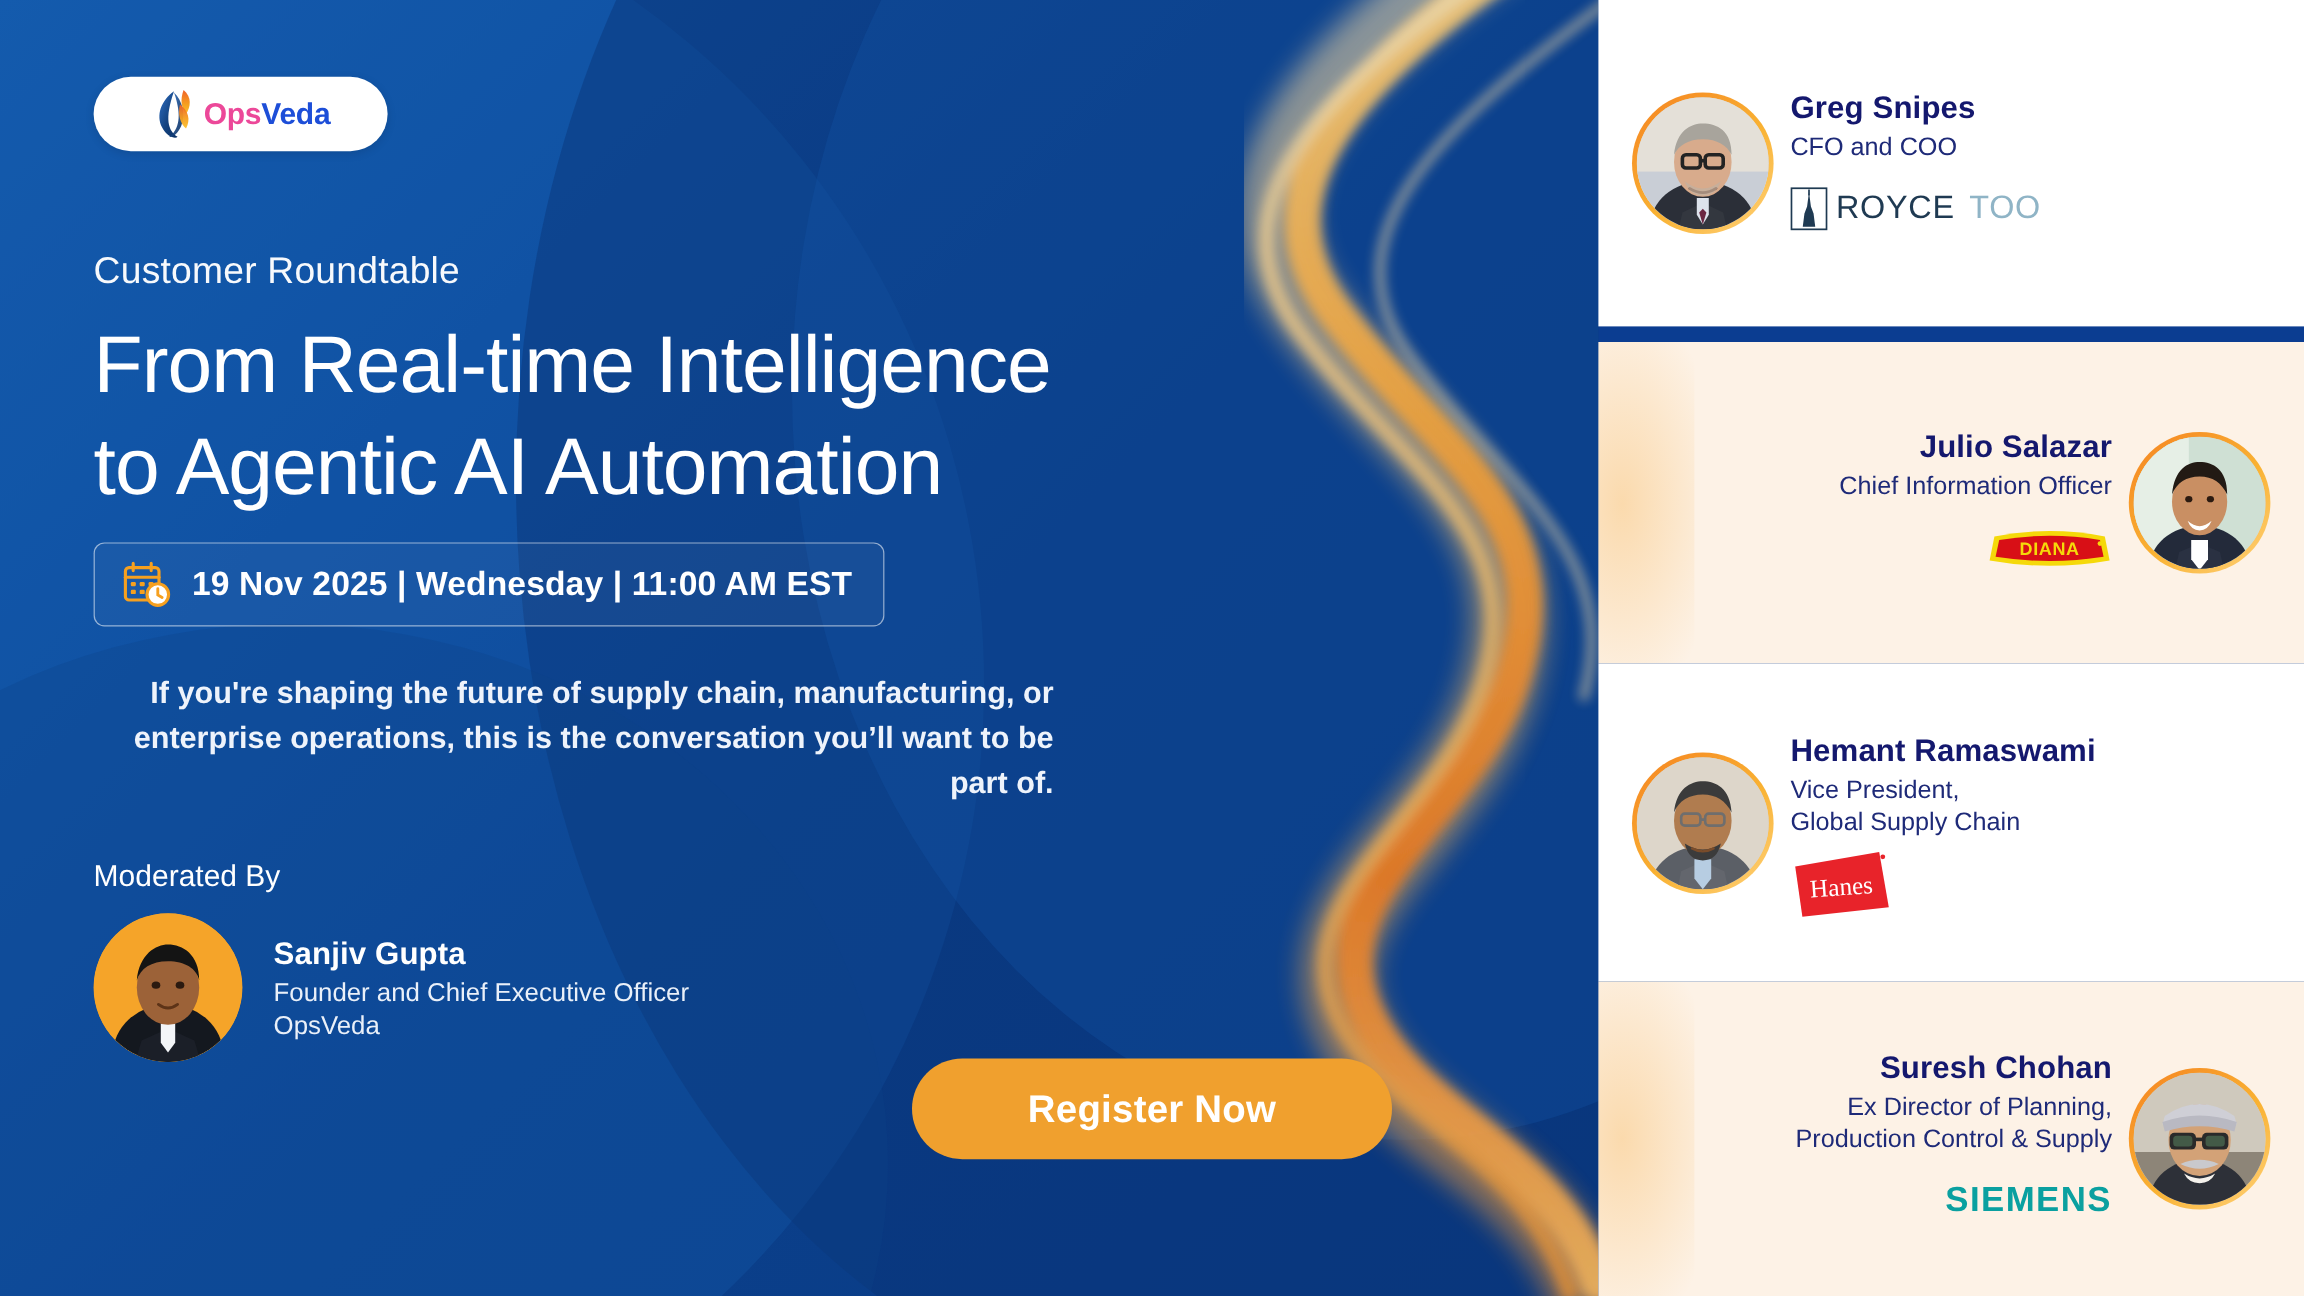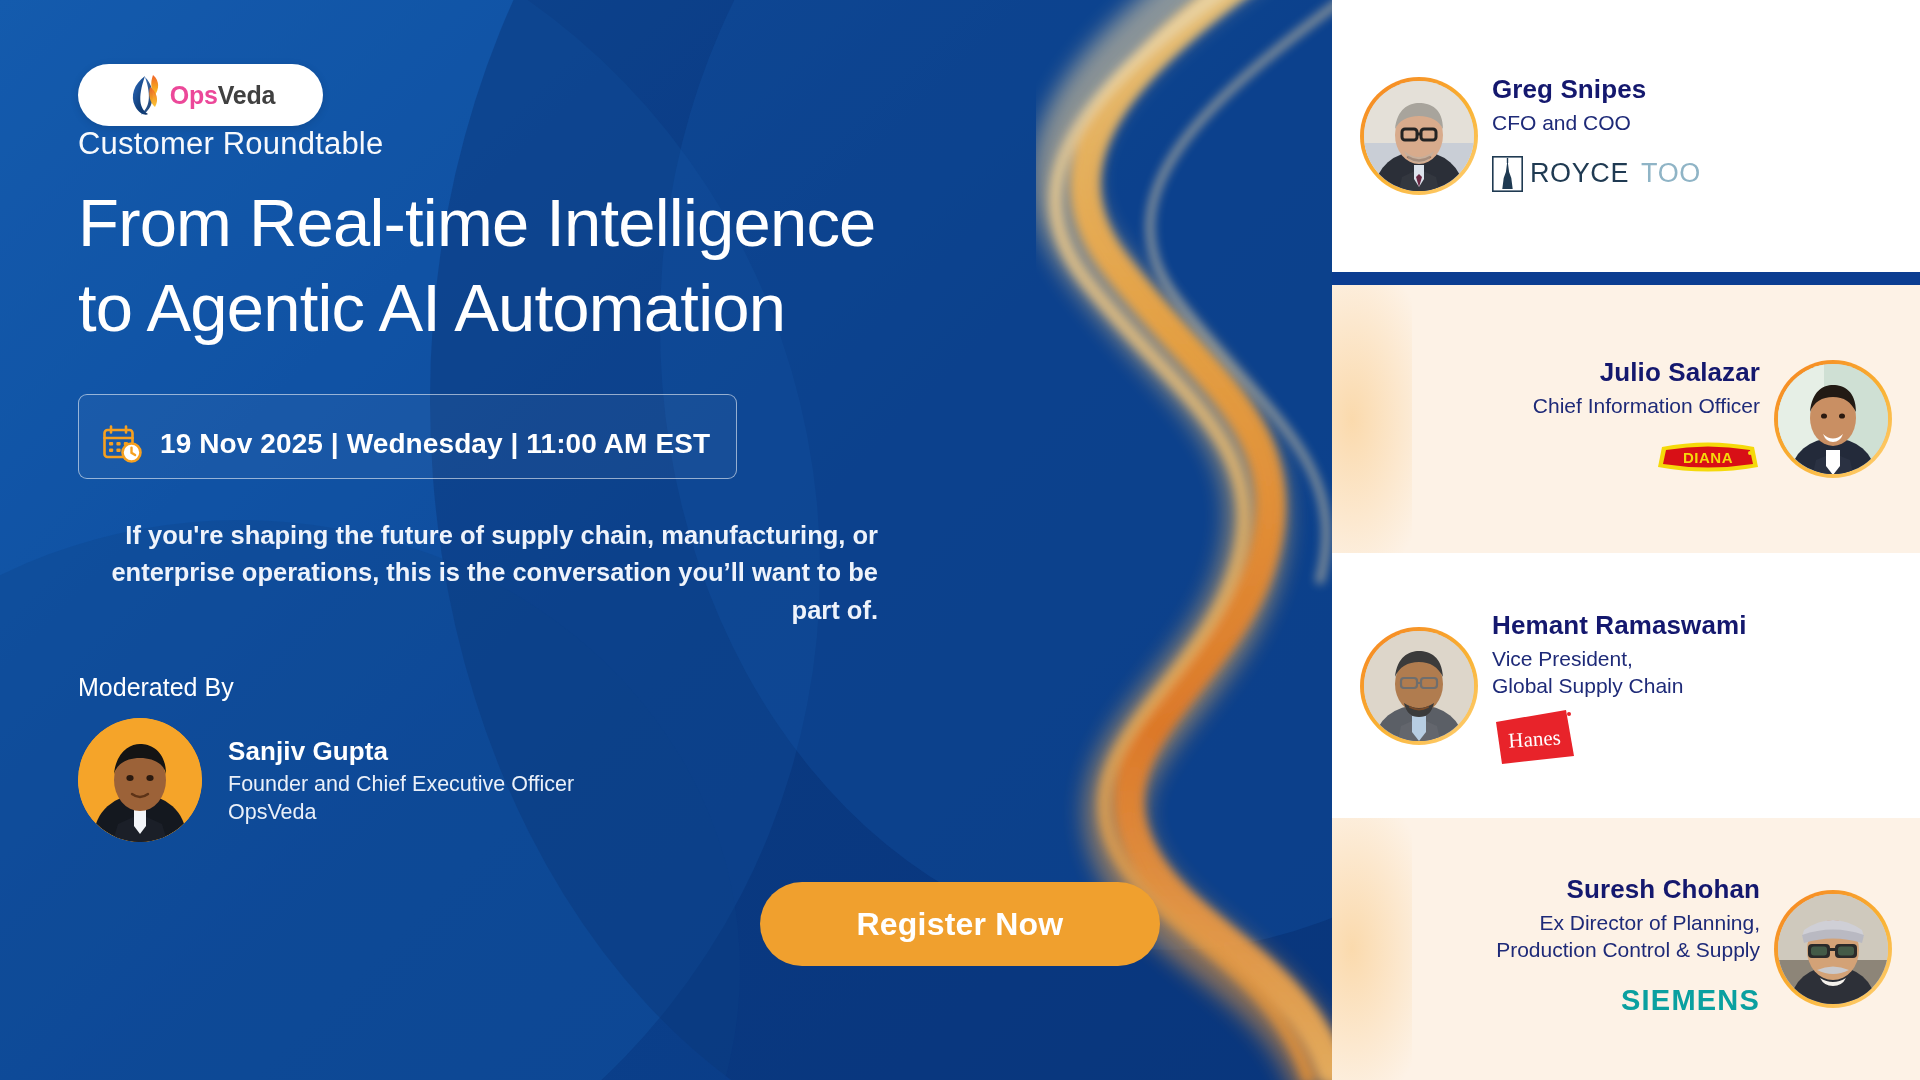--- a/index.html
+++ b/index.html
@@ -39,36 +39,36 @@
   .logo-pill {
     width:245px; height:62px; background:#fff; border-radius:34px;
     display:flex; align-items:center; justify-content:center; gap:6px;
     box-shadow:0 2px 8px rgba(0,0,0,.12);
     margin-top:16px;
   }
   .logo-mark { width:38px; height:44px; flex:0 0 38px; }
   .logo-word { font-size:25px; font-weight:700; letter-spacing:-.2px;
                font-family:"Liberation Sans", sans-serif; white-space:nowrap; }
   .logo-word .ops { color:#ec4899; }
-  .logo-word .veda { color:#404040;text-align:center; }
+  .logo-word .veda { color:#1d4ed8;text-align:center; }
 
   .eyebrow {
-    color:#ffffff; font-size:31px; font-weight:400;
+    margin-top:82px; color:#ffffff; font-size:31px; font-weight:400;
     letter-spacing:.2px; opacity:.97;
   }
   .headline {
     margin-top:26px; color:#ffffff; font-size:67px; line-height:1.03;
     font-weight:400; letter-spacing:-.8px; max-width:1010px;
   }
   .headline .l2 { display:block; margin-top:16px; }
 
   .date-badge {
-    margin-top:52px; display:inline-flex; align-items:center; gap:17px;
+    margin-top:28px; display:inline-flex; align-items:center; gap:17px;
     border:1.6px solid rgba(255,255,255,.55); border-radius:9px;
-    padding:28px 26px 13px 22px; background:rgba(255,255,255,.04);
+    padding:13px 26px 13px 22px; background:rgba(255,255,255,.04);
   }
   .cal-icon { width:42px; height:42px; flex:0 0 42px; }
   .date-text { color:#ffffff; font-size:28px; font-weight:700; letter-spacing:.1px;
                white-space:nowrap; }
 
   .blurb { margin-top:38px; color:#eef3fb; font-size:25.5px; line-height:1.47;
            max-width:800px; font-weight:700;text-align:right; }
 
   .mod-label { margin-top:44px; color:#ffffff; font-size:25px; font-weight:400; }
 

